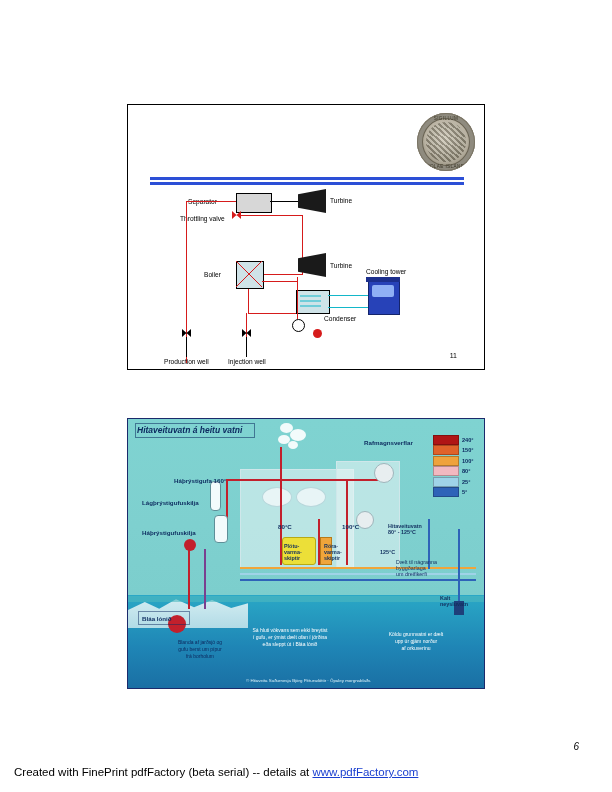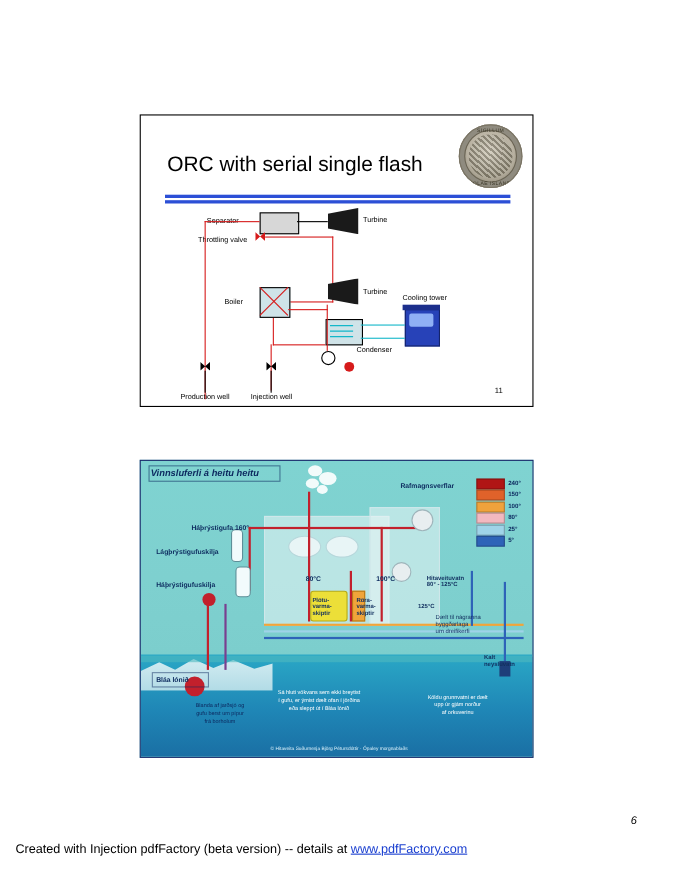--- a/index.html
+++ b/index.html
@@ -270,21 +270,20 @@
   #footer a, #footer .link {
     color: #1a3fd0;
     text-decoration: underline;
   }
 </style>
 </head>
 <body>
 
 <div id="slide1">
 
-  <div id="slide1-title">ORC with serial single flash</div>
 
   <div class="seal">
     <div class="seal-inner"></div>
     <div class="seal-text">
       <span class="st1">SIGILLUM</span>
       <span class="st2">SCHOLAE ISLANDIAE</span>
     </div>
   </div>
 
   <div class="bluebar" style="top:72px;"></div>
@@ -353,21 +352,21 @@
 
   <div id="slide1-pageno">11</div>
 </div>
 
 <div id="slide2">
   <div id="s2-sky"></div>
   <div id="s2-sea"></div>
   <div id="s2-glacier"></div>
   <div id="s2-ground"></div>
 
-  <div class="s2-title" style="left:9px; top:6px;">Vinnsluferli á heitu heitu</div>
+  <div class="s2-title" style="left:9px; top:6px;">Hitaveituvatn á heitu vatni</div>
   <div style="position:absolute; left:7px; top:4px; width:118px; height:13px; border:1px solid #0d2a60; opacity:0.55;"></div>
 
   <div class="legend">
     <div class="legend-row">
       <div class="legend-sw" style="background:#b01515;"></div>
       <div class="legend-tx">240°</div>
     </div>
     <div class="legend-row">
       <div class="legend-sw" style="background:#e0622a;"></div>
       <div class="legend-tx">150°</div>
@@ -461,14 +460,14 @@
   <div class="s2-note" style="left:238px; top:212px; width:100px; white-space:pre;">Köldu grunnvatni er dælt
 upp úr gjám norður
 af orkuverinu</div>
 
   <div class="s2-credit" style="left:118px; bottom:5px;">© Hitaveita Suðurnesja   Björg Pétursdóttir · Ópaley morgnablaðs</div>
 </div>
 
 <div id="page-number">6</div>
 
 <div id="footer">
-  <span>Created with Injection pdfFactory (beta version) -- details at </span><span class="link">www.pdfFactory.com</span>
+  <span>Created with FinePrint pdfFactory (beta serial) -- details at </span><span class="link">www.pdfFactory.com</span>
 </div>
 
 </body></html>

